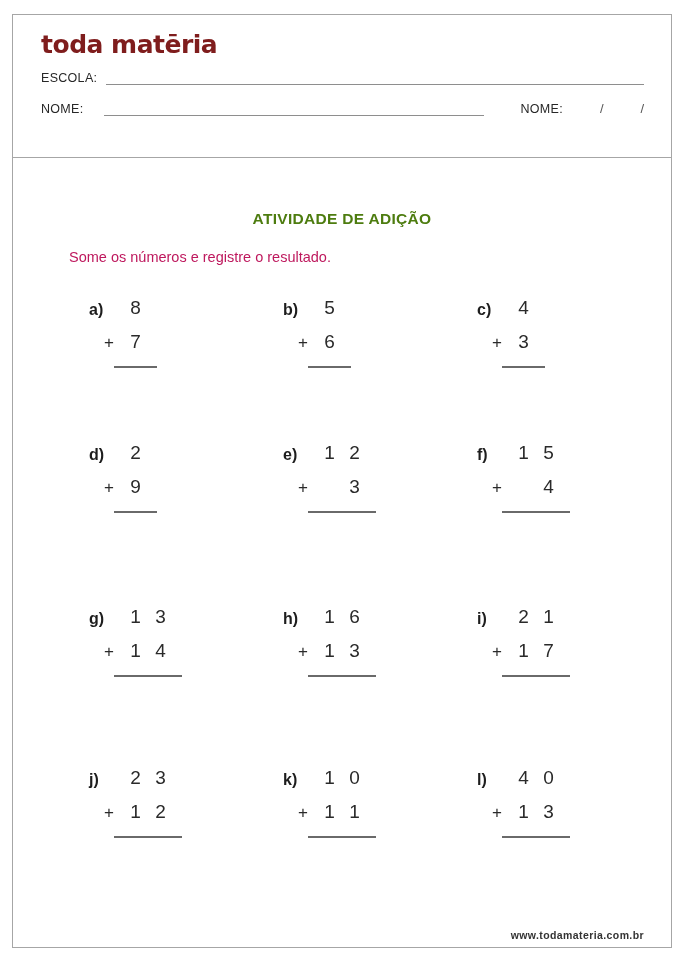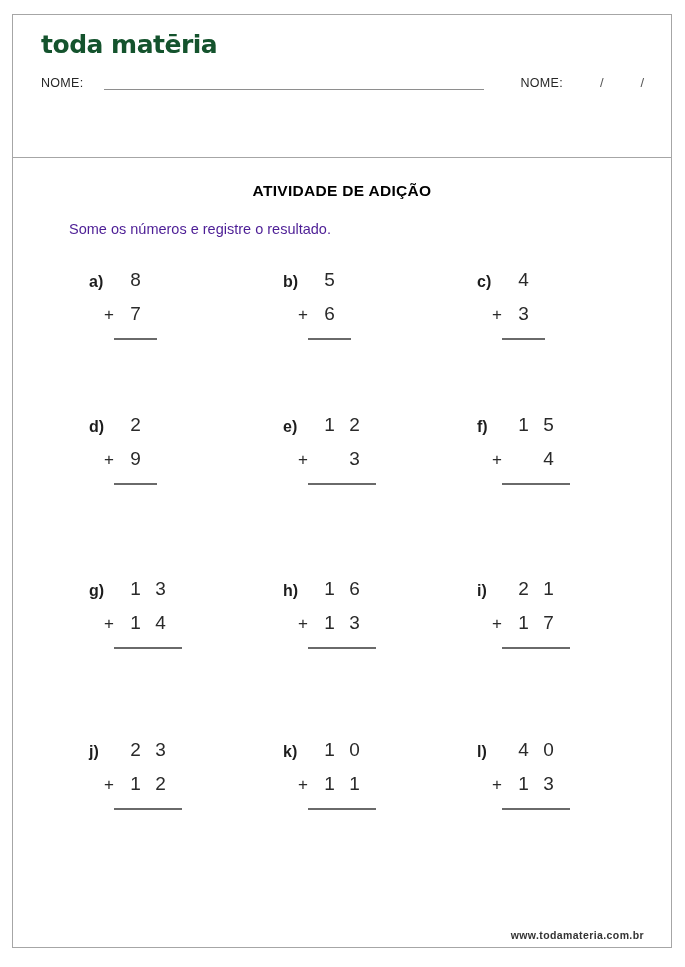--- a/index.html
+++ b/index.html
@@ -21,21 +21,21 @@
     height: 128px;
     border-bottom: 1px solid #a6a6a6;
     padding: 0 27px 0 28px;
   }
   .logo {
     margin-top: 15px;
     font-family: "DejaVu Sans", sans-serif;
     font-weight: 700;
     font-size: 25px;
     letter-spacing: -0.5px;
-    color: #14532d;
+    color: #7f1d1d;
   }
   .h-row {
     display: flex;
     align-items: flex-end;
   }
   .h-row.escola { margin-top: 12px; }
   .h-row.nome   { margin-top: 16px; gap: 12px; }
   .h-label {
     font-size: 12.5px;
     letter-spacing: 0.3px;
@@ -57,31 +57,31 @@
     border-bottom: 1.5px solid #8e8e8e;
     display: inline-block;
   }
   .slash {
     margin-left: 6px;
     font-size: 13px;
     color: #555;
   }
   
   .title {
-    margin-top: 24px;
+    margin-top: 52px;
     text-align: center;
     font-size: 15.5px;
     font-weight: 700;
     letter-spacing: 0.3px;
-    color: #000000;
+    color: #4d7c0f;
   }
   .instruction {
     margin: 21px 0 0 56px;
     font-size: 14.5px;
-    color: #4c1d95;
+    color: #be185d;
   }
   .problems { padding-left: 76px; }
   .prob-row { display: flex; }
   .prob-row:nth-child(1) { margin-top: 32px; }
   .prob-row:nth-child(2) { margin-top: 74px; }
   .prob-row:nth-child(3) { margin-top: 93px; }
   .prob-row:nth-child(4) { margin-top: 90px; }
   .problem { width: 201px; }
   .p-grid {
     display: grid;
@@ -122,20 +122,24 @@
   }
 </style>
 </head>
 <body>
 
 <div class="page">
 
   <div class="header">
     <div class="logo">toda matēria</div>
 
+    <div class="h-row escola">
+      <span class="h-label">ESCOLA:</span>
+      <span class="h-line"></span>
+    </div>
 
     <div class="h-row nome">
       <span class="h-label">NOME:</span>
       <span class="h-line name"></span>
       <span class="h-label date">NOME:</span>
       <span class="date-line"></span>
       <span class="slash">/</span>
       <span class="date-line"></span>
       <span class="slash">/</span>
       <span class="date-line"></span>

